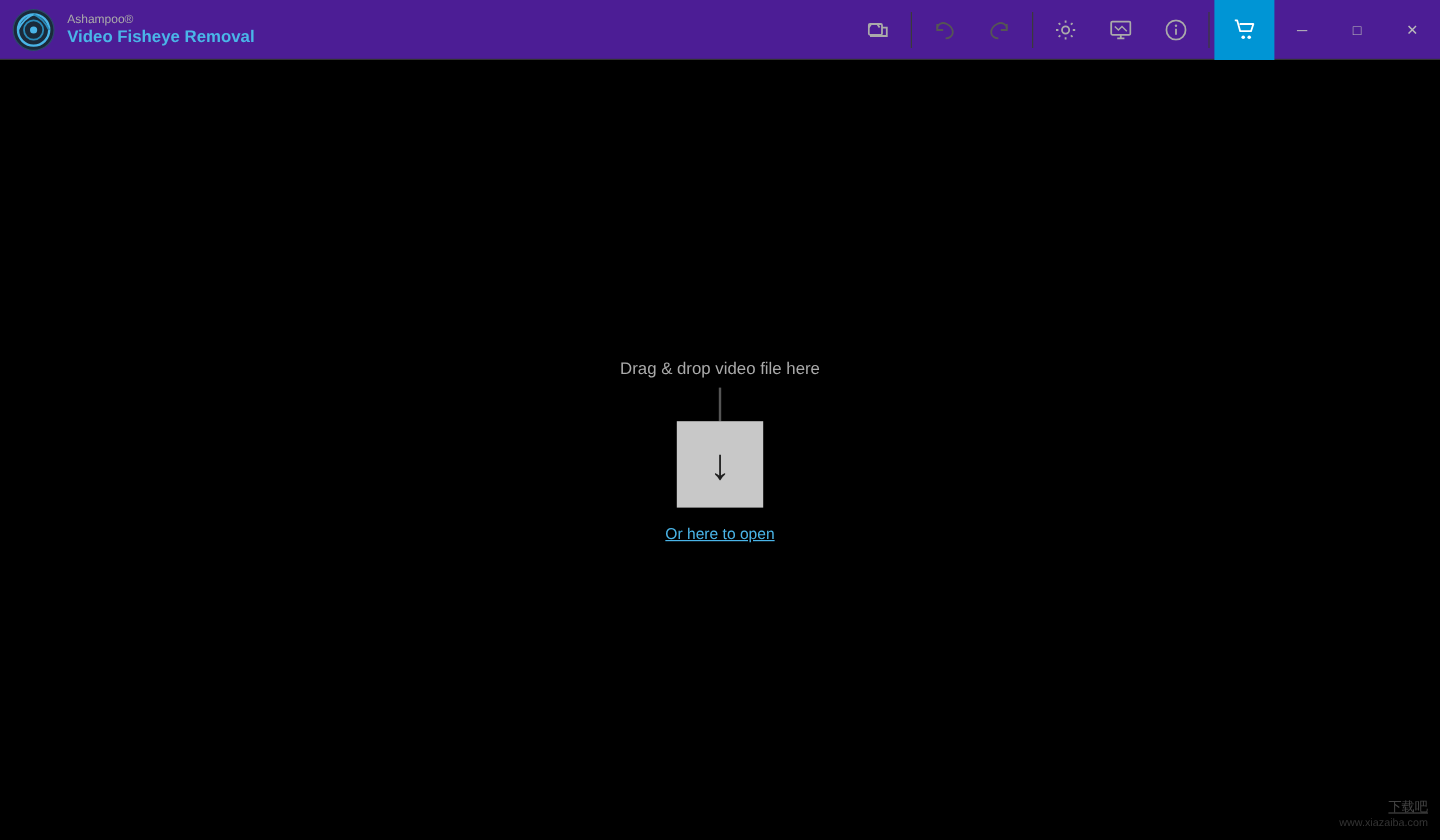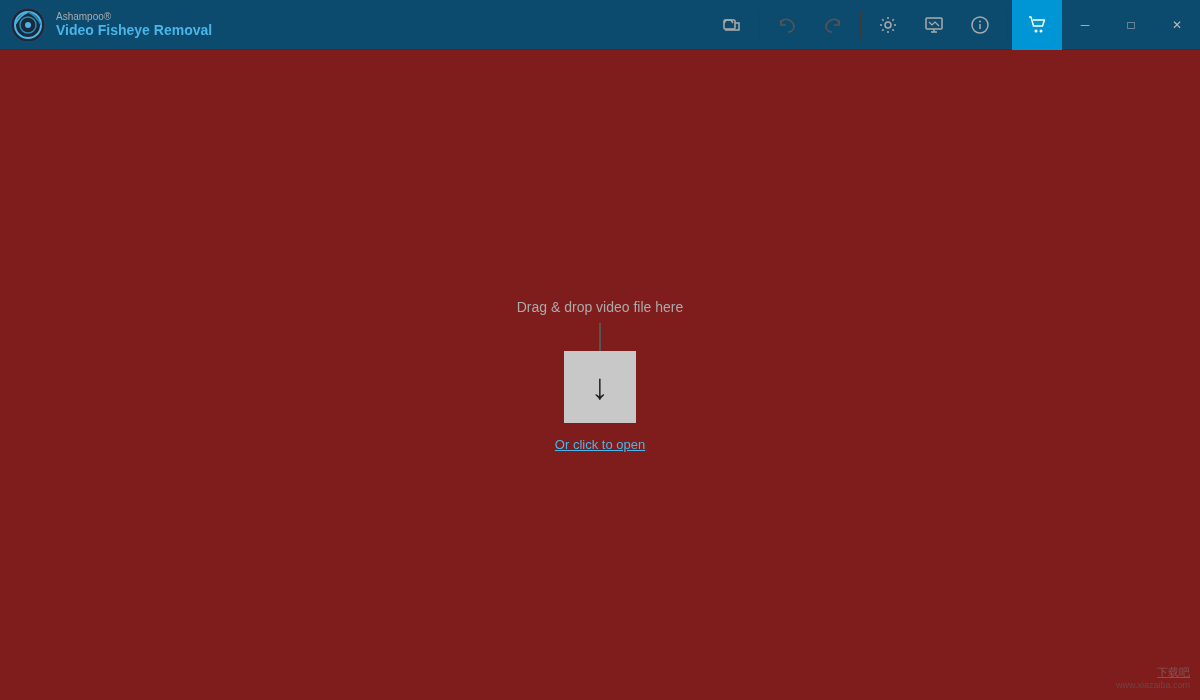--- a/index.html
+++ b/index.html
@@ -11,21 +11,21 @@
       font-family: 'Segoe UI', Arial, sans-serif;
       overflow: hidden;
       position: relative;
     }
 
     
     .title-bar {
       display: flex;
       align-items: center;
       justify-content: space-between;
-      background: #0c4a6e;
+      background: #4c1d95;
       height: 50px;
       padding: 0 0 0 10px;
       border-bottom: 1px solid #333;
     }
 
     .title-bar-left {
       display: flex;
       align-items: center;
       gap: 10px;
     }
@@ -112,21 +112,21 @@
       cursor: pointer;
       display: flex;
       align-items: center;
       justify-content: center;
     }
 
     
     .main-content {
       width: 100%;
       height: calc(700px - 50px);
-      background: #7f1d1d;
+      background: #000000;
       display: flex;
       align-items: center;
       justify-content: center;
       flex-direction: column;
     }
 
     .drop-area {
       display: flex;
       flex-direction: column;
       align-items: center;
@@ -296,20 +296,20 @@
 
 <div class="main-content">
   <div class="drop-area">
     <span class="drag-text">Drag &amp; drop video file here</span>
     <div class="drop-arrow-container">
       <div class="drop-line"></div>
       <div class="drop-box">
         <span class="drop-arrow">↓</span>
       </div>
     </div>
-    <span class="click-open">Or click to open</span>
+    <span class="click-open">Or here to open</span>
   </div>
 </div>
 
 <div class="watermark">
   <div class="watermark-top">下载吧</div>
   <div class="watermark-bottom">www.xiazaiba.com</div>
 </div>
 
 </body></html>

